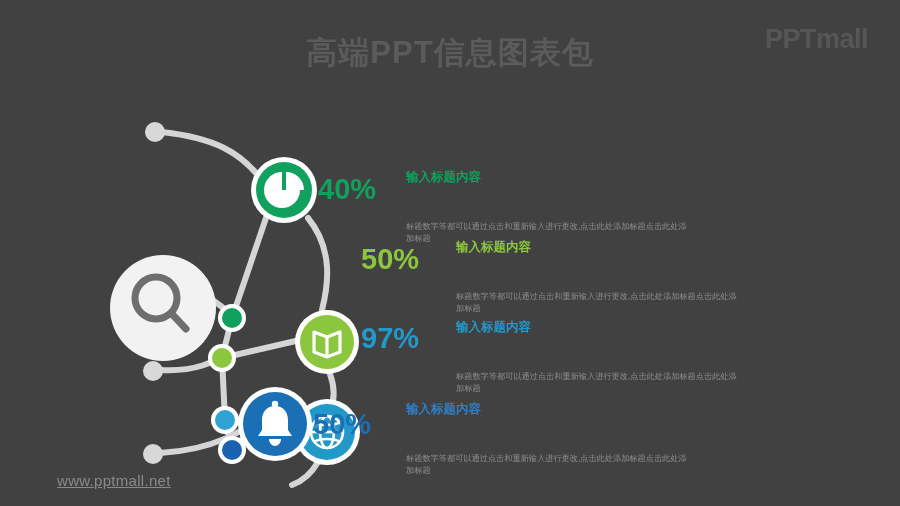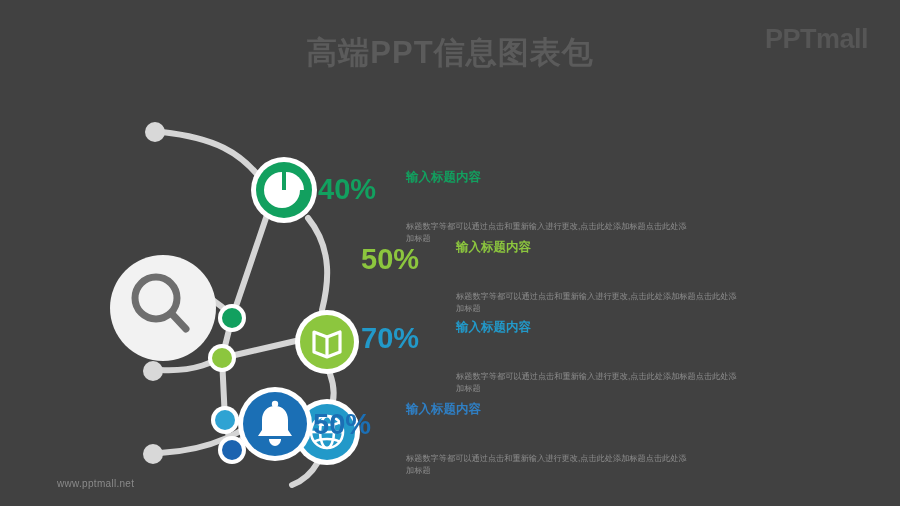--- a/index.html
+++ b/index.html
@@ -21,22 +21,23 @@
 
   .logo {
     position: absolute; top: 24px; right: 32px;
     font-size: 27px; font-weight: 700;
     color: #565656;
     letter-spacing: -0.5px;
   }
 
   .footer {
     position: absolute; left: 57px; bottom: 17px;
-    font-size: 10px; color: #8a8a8a;
+    font-size: 15px; color: #8a8a8a;
     letter-spacing: 0.3px;
+    text-decoration: underline;
   }
 
   .graphic { position: absolute; left: 0; top: 90px; width: 560px; height: 400px; }
   .graphic svg { display: block; }
 
   .rows { position: absolute; left: 0; top: 0; width: 900px; height: 506px; pointer-events: none; }
 
   .row { position: absolute; pointer-events: auto; }
   .pct {
     position: absolute;
@@ -192,21 +193,21 @@
 
     <div class="row">
       <div class="pct" style="left:361px; top:243px; color:#8cc63e;">50%</div>
       <div class="txtblock" style="left:456px; top:240px;">
         <div class="txt-title" style="color:#8cc63e;">输入标题内容</div>
         <div class="txt-body">标题数字等都可以通过点击和重新输入进行更改,点击此处添加标题点击此处添加标题</div>
       </div>
     </div>
 
     <div class="row">
-      <div class="pct" style="left:361px; top:322px; color:#2299c9;">70%</div>
+      <div class="pct" style="left:361px; top:322px; color:#2299c9;">97%</div>
       <div class="txtblock" style="left:456px; top:320px;">
         <div class="txt-title" style="color:#2299c9;">输入标题内容</div>
         <div class="txt-body">标题数字等都可以通过点击和重新输入进行更改,点击此处添加标题点击此处添加标题</div>
       </div>
     </div>
 
     <div class="row">
       <div class="pct" style="left:313px; top:408px; color:#1b6fb5;">50%</div>
       <div class="txtblock" style="left:406px; top:402px;">
         <div class="txt-title" style="color:#2f7fc4;">输入标题内容</div>

